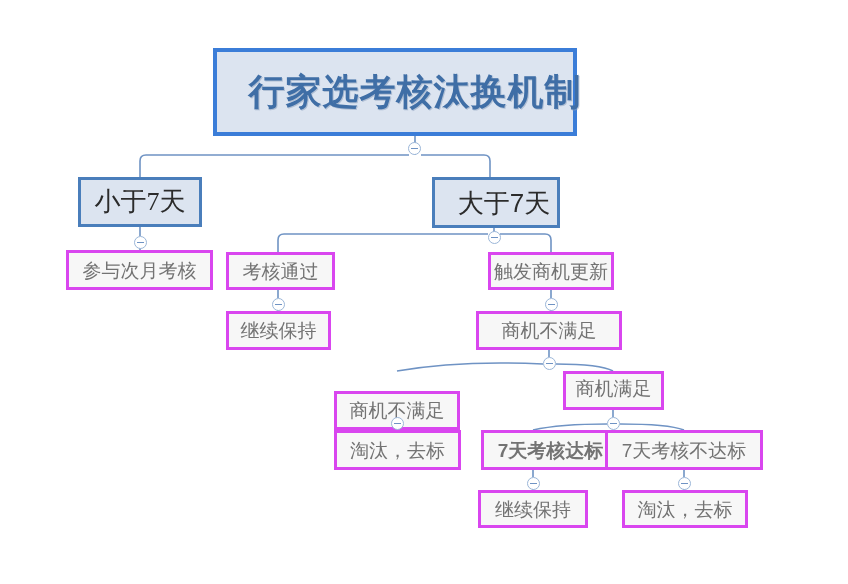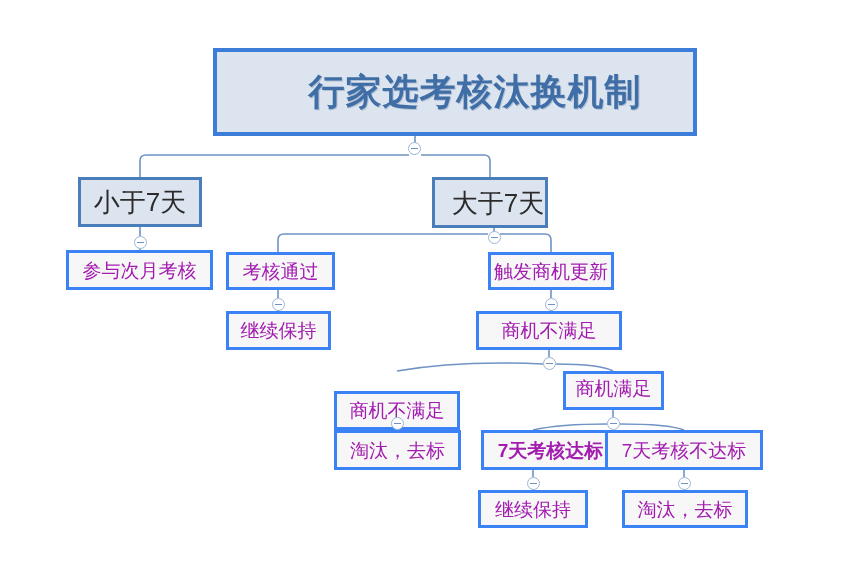--- a/index.html
+++ b/index.html
@@ -24,23 +24,23 @@
     width: 848px;
     height: 584px;
     pointer-events: none;
   }
   .node {
     position: absolute;
     box-sizing: border-box;
     display: flex;
     align-items: center;
     justify-content: center;
-    border: 3px solid #3b82f6;
+    border: 3px solid #d946ef;
     background: #f7f7f7;
-    color: #a21caf;
+    color: #737373;
     font-weight: 400;
     line-height: 1;
     white-space: nowrap;
     z-index: 3;
   }
   .node.title {
     background: #dce4f0;
     border-width: 4px;
     border-color: #3b7dd8;
     color: #3f6ea6;
@@ -124,29 +124,29 @@
   <div class="toggle" style="left:134px; top:236px;"></div>
   <div class="toggle" style="left:488px; top:231px;"></div>
   <div class="toggle" style="left:272px; top:298px;"></div>
   <div class="toggle" style="left:545px; top:298px;"></div>
   <div class="toggle" style="left:543px; top:357px;"></div>
   <div class="toggle" style="left:391px; top:417px;"></div>
   <div class="toggle" style="left:607px; top:417px;"></div>
   <div class="toggle" style="left:527px; top:477px;"></div>
   <div class="toggle" style="left:678px; top:477px;"></div>
 
-  <div class="node title" style="left:213px; top:48px; width:484px; height:88px;padding-left:40px;">
+  <div class="node title" style="left:213px; top:48px; width:364px; height:88px;padding-left:40px;">
     <span>行家选考核汰换机制</span>
   </div>
 
-  <div class="node level2" style="left:78px; top:177px; width:124px; height:50px;">
+  <div class="node level2" style="left:78px; top:177px; width:124px; height:50px;font-family:Liberation Serif, serif;">
     <span>小于7天</span>
   </div>
 
-  <div class="node level2" style="left:432px; top:177px; width:116px; height:51px;padding-left:16px;">
+  <div class="node level2" style="left:432px; top:177px; width:128px; height:51px;padding-left:16px;">
     <span>大于7天</span>
   </div>
 
   <div class="node level3" style="left:66px; top:250px; width:147px; height:40px;">
     <span>参与次月考核</span>
   </div>
 
   <div class="node level3" style="left:226px; top:252px; width:109px; height:38px;">
     <span>考核通过</span>
   </div>

